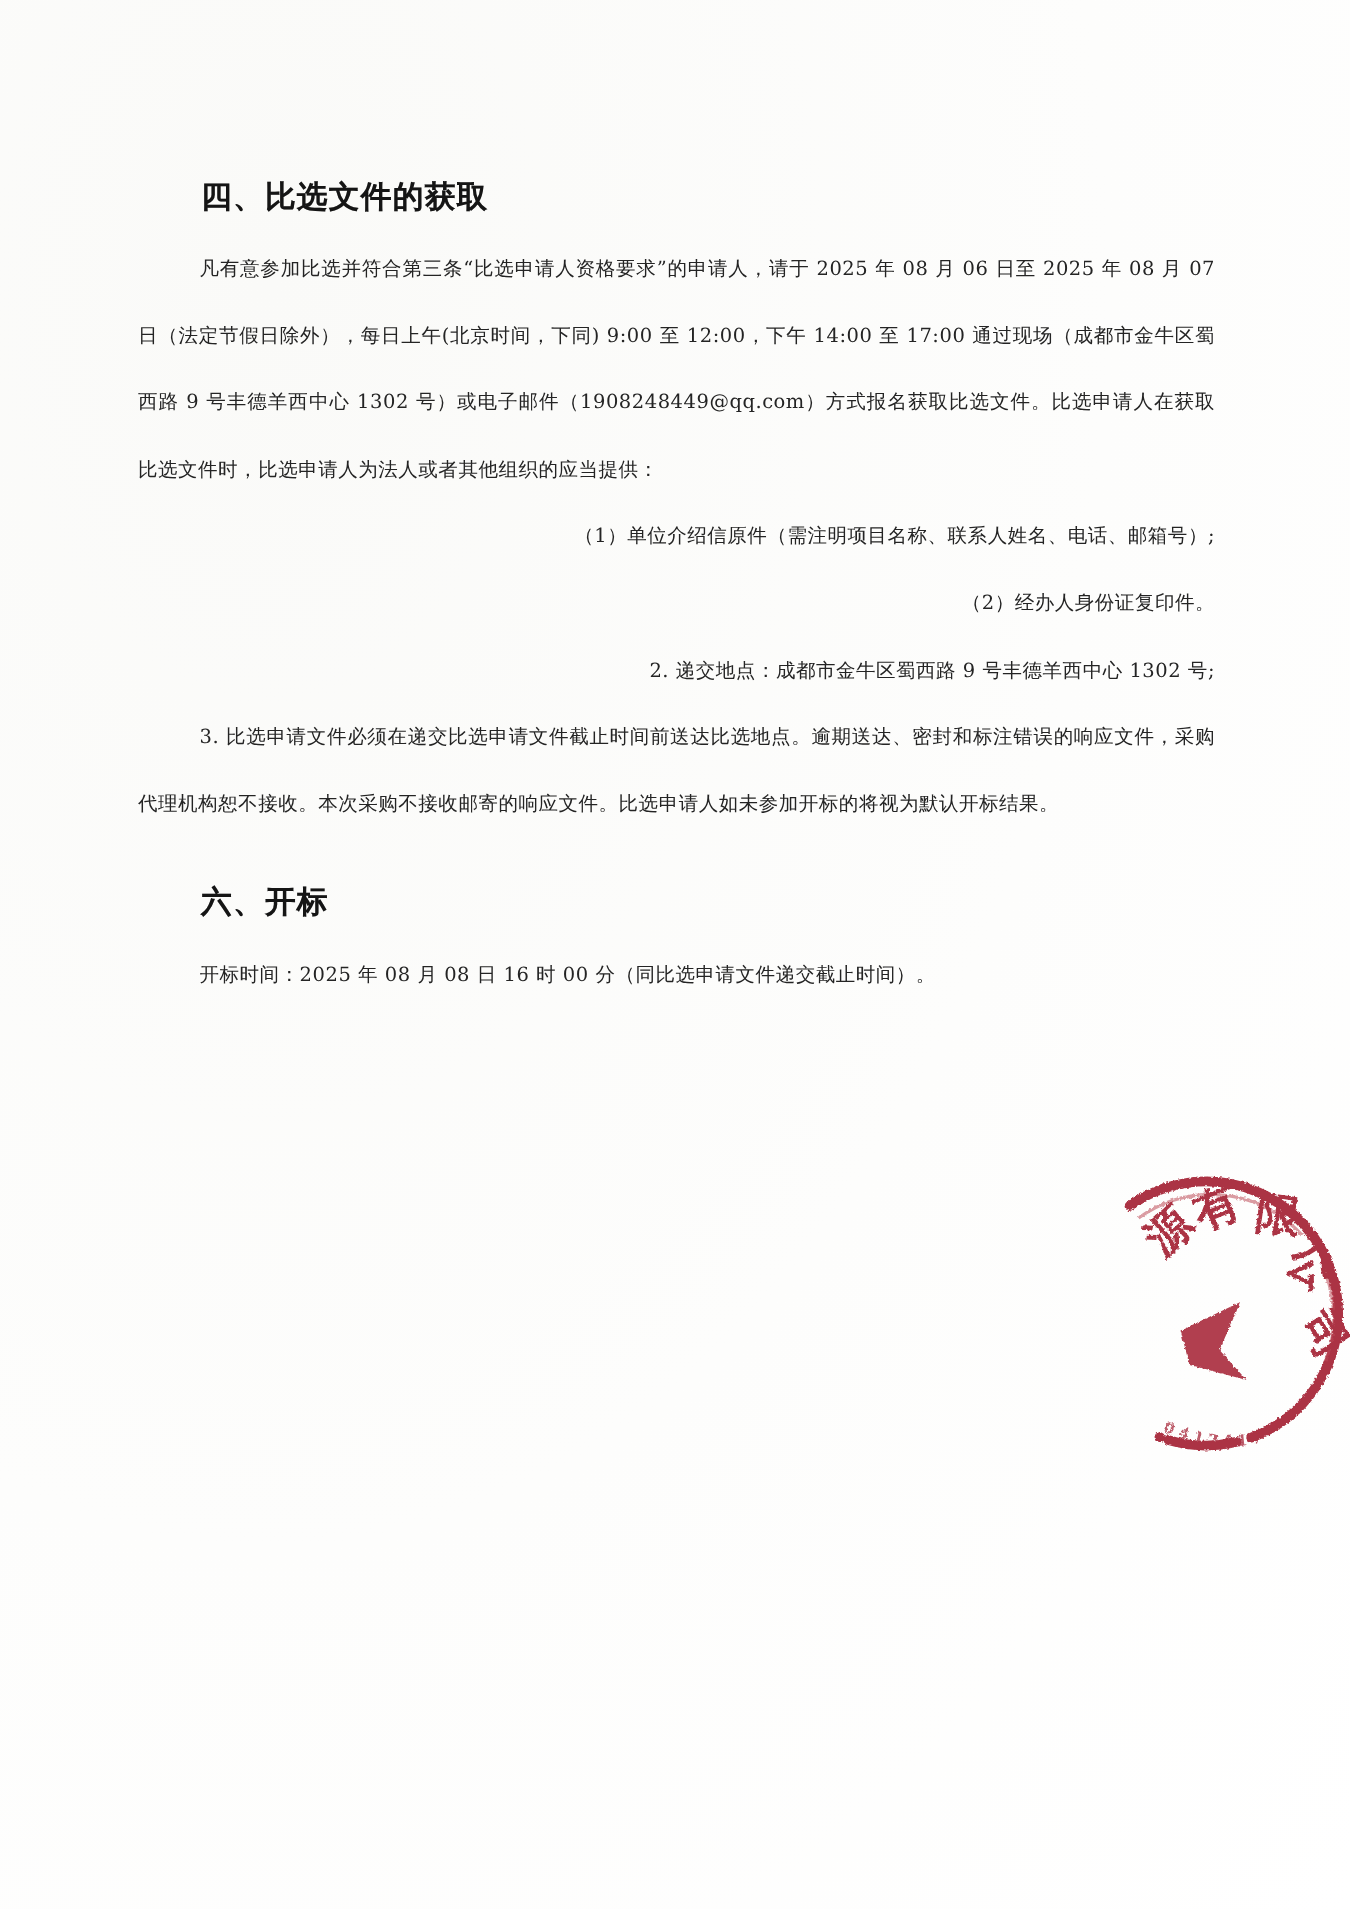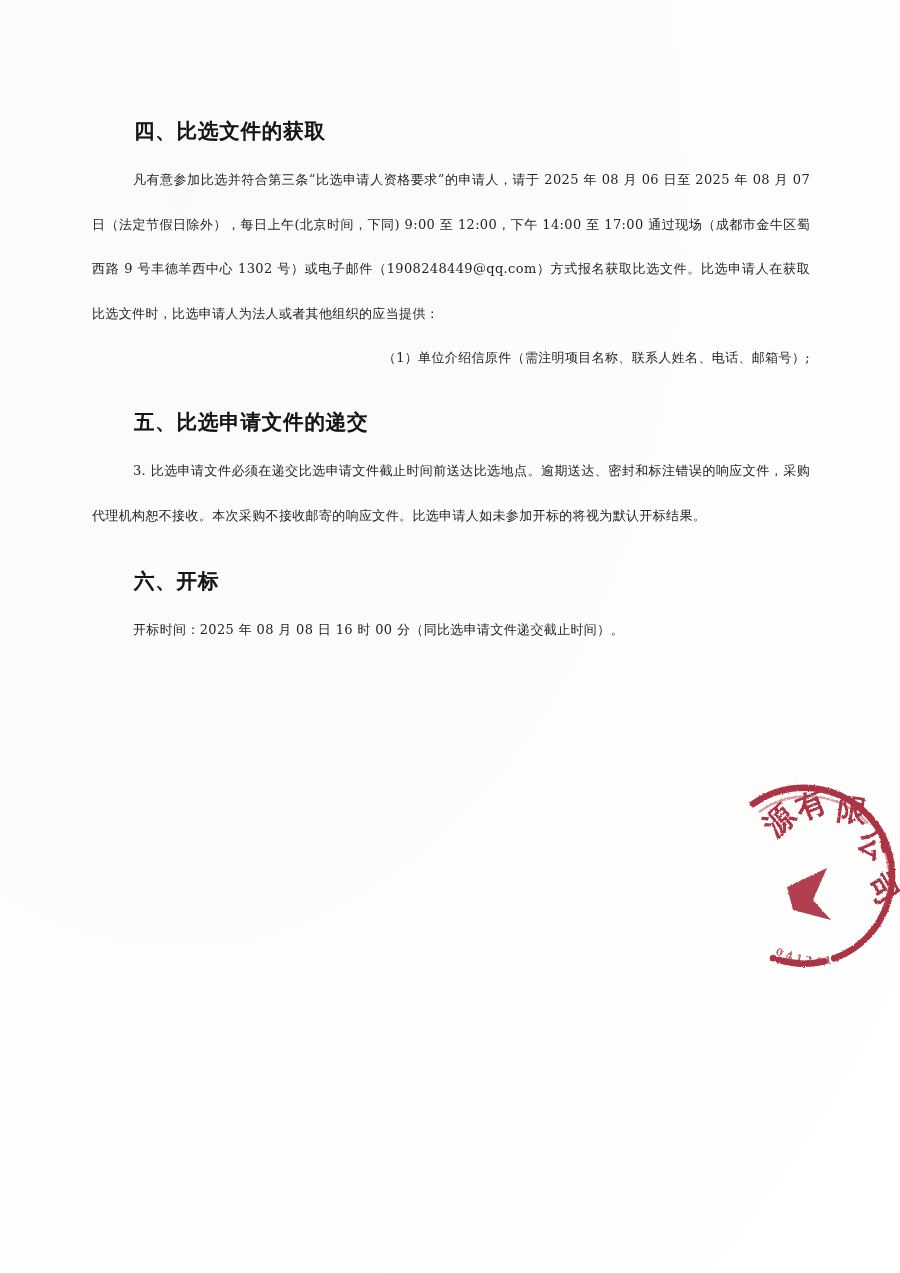--- a/index.html
+++ b/index.html
@@ -88,25 +88,26 @@
   <div id="paper-texture"></div>
 
   <div id="content">
 
     <h2 class="heading h-four">四、比选文件的获取</h2>
 
     <p class="para">凡有意参加比选并符合第三条“比选申请人资格要求”的申请人，请于 2025 年 08 月 06 日至 2025 年 08 月 07 日（法定节假日除外），每日上午(北京时间，下同) 9:00 至 12:00，下午 14:00 至 17:00 通过现场（成都市金牛区蜀西路 9 号丰德羊西中心 1302 号）或电子邮件（1908248449@qq.com）方式报名获取比选文件。比选申请人在获取比选文件时，比选申请人为法人或者其他组织的应当提供：</p>
 
     <p class="para item last-line-left">（1）单位介绍信原件（需注明项目名称、联系人姓名、电话、邮箱号）;</p>
 
+    <p class="para item last-line-left">（2）经办人身份证复印件。</p>
 
 
-    <h2 class="heading h-five">五、比选申请文件的递交</h2>
 
 
+    <p class="para item last-line-left">2. 递交地点：成都市金牛区蜀西路 9 号丰德羊西中心 1302 号;</p>
 
     <p class="para item">3. 比选申请文件必须在递交比选申请文件截止时间前送达比选地点。逾期送达、密封和标注错误的响应文件，采购代理机构恕不接收。本次采购不接收邮寄的响应文件。比选申请人如未参加开标的将视为默认开标结果。</p>
 
     <h2 class="heading h-six">六、开标</h2>
 
     <p class="para">开标时间：2025 年 08 月 08 日 16 时 00 分（同比选申请文件递交截止时间）。</p>
 
 
   </div>
 

